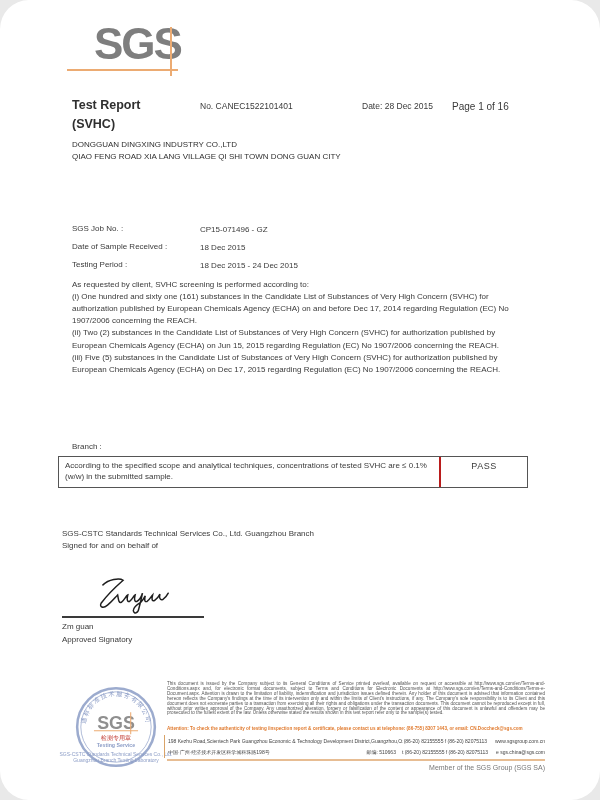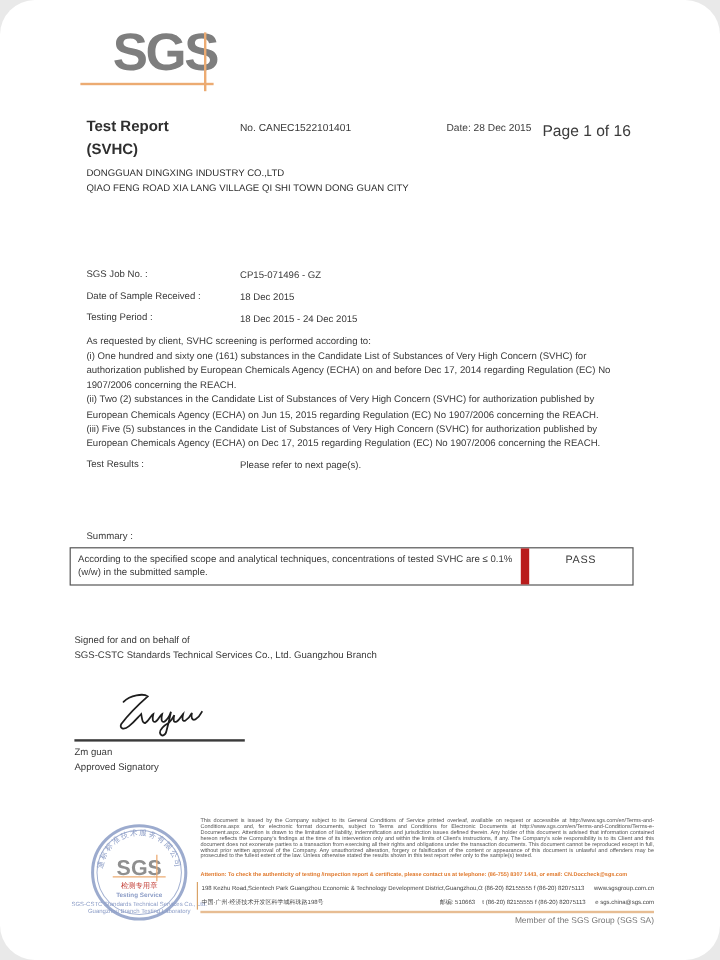--- a/index.html
+++ b/index.html
@@ -11,38 +11,38 @@
   }
   
   .logo-text{position:absolute;left:94px;top:22px;font-size:44px;font-weight:bold;
     color:#7e7e7e;letter-spacing:-2px;line-height:1;}
   .logo-hline{position:absolute;left:67px;top:69px;width:111px;height:2px;background:#ecab72;}
   .logo-vline{position:absolute;left:170px;top:27px;width:2px;height:49px;background:#ecab72;}
   
   .title-main{position:absolute;left:72px;top:98px;font-size:12.5px;font-weight:bold;color:#2f2f2f;}
   .title-sub{position:absolute;left:72px;top:117px;font-size:12.5px;font-weight:bold;color:#2f2f2f;}
   .report-no{position:absolute;left:200px;top:101px;font-size:8.5px;}
-  .report-date{position:absolute;left:352px;top:101px;font-size:8.5px;padding-left:20px;}
-  .report-page{position:absolute;left:452px;top:101px;font-size:13px;text-align:right;}
+  .report-date{position:absolute;left:342px;top:101px;font-size:8.5px;padding-left:20px;}
+  .report-page{position:absolute;left:452px;top:101px;font-size:10px;text-align:right;}
   .client-name{position:absolute;left:72px;top:140px;font-size:8px;color:#2f2f2f;text-align:center;}
   .client-address{position:absolute;left:72px;top:152px;font-size:8px;color:#2f2f2f;}
   
   .intro{position:absolute;left:72px;top:207px;font-size:8px;width:470px;}
   .info{position:absolute;left:72px;top:224px;width:442px;font-size:8px;}
   .info-row{display:flex;margin-bottom:6px;}
   .info-label{width:128px;flex:none;}
   .info-value{flex:1;line-height:12.2px;}
   .prewrap{white-space:pre-line;}
   .row-results{margin-top:4px;}
   
   .summary-heading{position:absolute;left:72px;top:442px;font-size:8px;}
   .summary-box{position:absolute;left:58px;top:456px;width:468px;height:30px;
     border:1px solid #555;display:flex;}
   .summary-text{flex:1;padding:3px 6px;font-size:8px;line-height:11px;}
-  .summary-result{width:86px;flex:none;border-left:7px solid #b91c1c;text-align:center;
+  .summary-result{width:86px;flex:none;border-left:2px solid #b91c1c;text-align:center;
     padding-top:4px;font-size:9px;letter-spacing:0.5px;}
   
   .signed-for{position:absolute;left:62px;top:528px;font-size:8px;line-height:11.5px;}
   .signature-svg{position:absolute;left:88px;top:572px;}
   .sig-line{position:absolute;left:62px;top:616px;width:142px;height:2px;background:#3a3a3a;}
   .sig-name{position:absolute;left:62px;top:622px;font-size:8px;}
   .sig-role{position:absolute;left:62px;top:635px;font-size:8px;}
   
   .stamp-svg{position:absolute;left:74px;top:685px;}
   .stamp-company{position:absolute;left:50px;top:751px;width:132px;text-align:center;
@@ -92,35 +92,31 @@
     <div class="info-row">
       <div class="info-label">Testing Period :</div>
       <div class="info-value">18 Dec 2015 - 24 Dec 2015</div>
     </div>
     <div class="info-row">
       <div class="info-value prewrap">As requested by client, SVHC screening is performed according to:
 (i) One hundred and sixty one (161) substances in the Candidate List of Substances of Very High Concern (SVHC) for authorization published by European Chemicals Agency (ECHA) on and before Dec 17, 2014 regarding Regulation (EC) No 1907/2006 concerning the REACH.
 (ii) Two (2) substances in the Candidate List of Substances of Very High Concern (SVHC) for authorization published by European Chemicals Agency (ECHA) on Jun 15, 2015 regarding Regulation (EC) No 1907/2006 concerning the REACH.
 (iii) Five (5) substances in the Candidate List of Substances of Very High Concern (SVHC) for authorization published by European Chemicals Agency (ECHA) on Dec 17, 2015 regarding Regulation (EC) No 1907/2006 concerning the REACH.</div>
     </div>
-    <div class="info-row row-results">
-      <div class="info-label">Test Results :</div>
-      <div class="info-value">Please refer to next page(s).</div>
-    </div>
   </div>
 
-  <div class="summary-heading">Summary :</div>
+  <div class="summary-heading">Branch :</div>
   <div class="summary-box">
     <div class="summary-text">According to the specified scope and analytical techniques, concentrations of tested SVHC are ≤ 0.1% (w/w) in the submitted sample.</div>
     <div class="summary-result">PASS</div>
   </div>
 
   <div class="signed-for">
+    <div>SGS-CSTC Standards Technical Services Co., Ltd. Guangzhou Branch</div>
     <div>Signed for and on behalf of</div>
-    <div>SGS-CSTC Standards Technical Services Co., Ltd. Guangzhou Branch</div>
   </div>
 
   <svg class="signature-svg" width="120" height="46" viewBox="0 0 130 50">
     <path d="M16 14 C22 8 34 6 38 9 C30 16 20 26 14 34 C12 38 16 40 21 36
              C26 32 29 28 32 25 C33 30 33 34 36 33 C39 31 41 26 43 25
              C42 29 42 33 45 32 C48 30 49 26 51 25 C50 29 50 33 53 32
              C56 30 58 26 59 23 C58 28 57 33 55 40 C54 45 50 46 49 42
              C49 39 52 36 57 33 C59 31 61 28 62 26 C61 30 61 33 64 32
              C67 30 68 27 70 25 C69 29 69 32 72 31 C75 29 77 26 78 24
              C77 28 78 31 81 30 C84 28 86 25 87 23" stroke="#1e1e1e" stroke-width="1.6" fill="none" stroke-linecap="round"></path>

